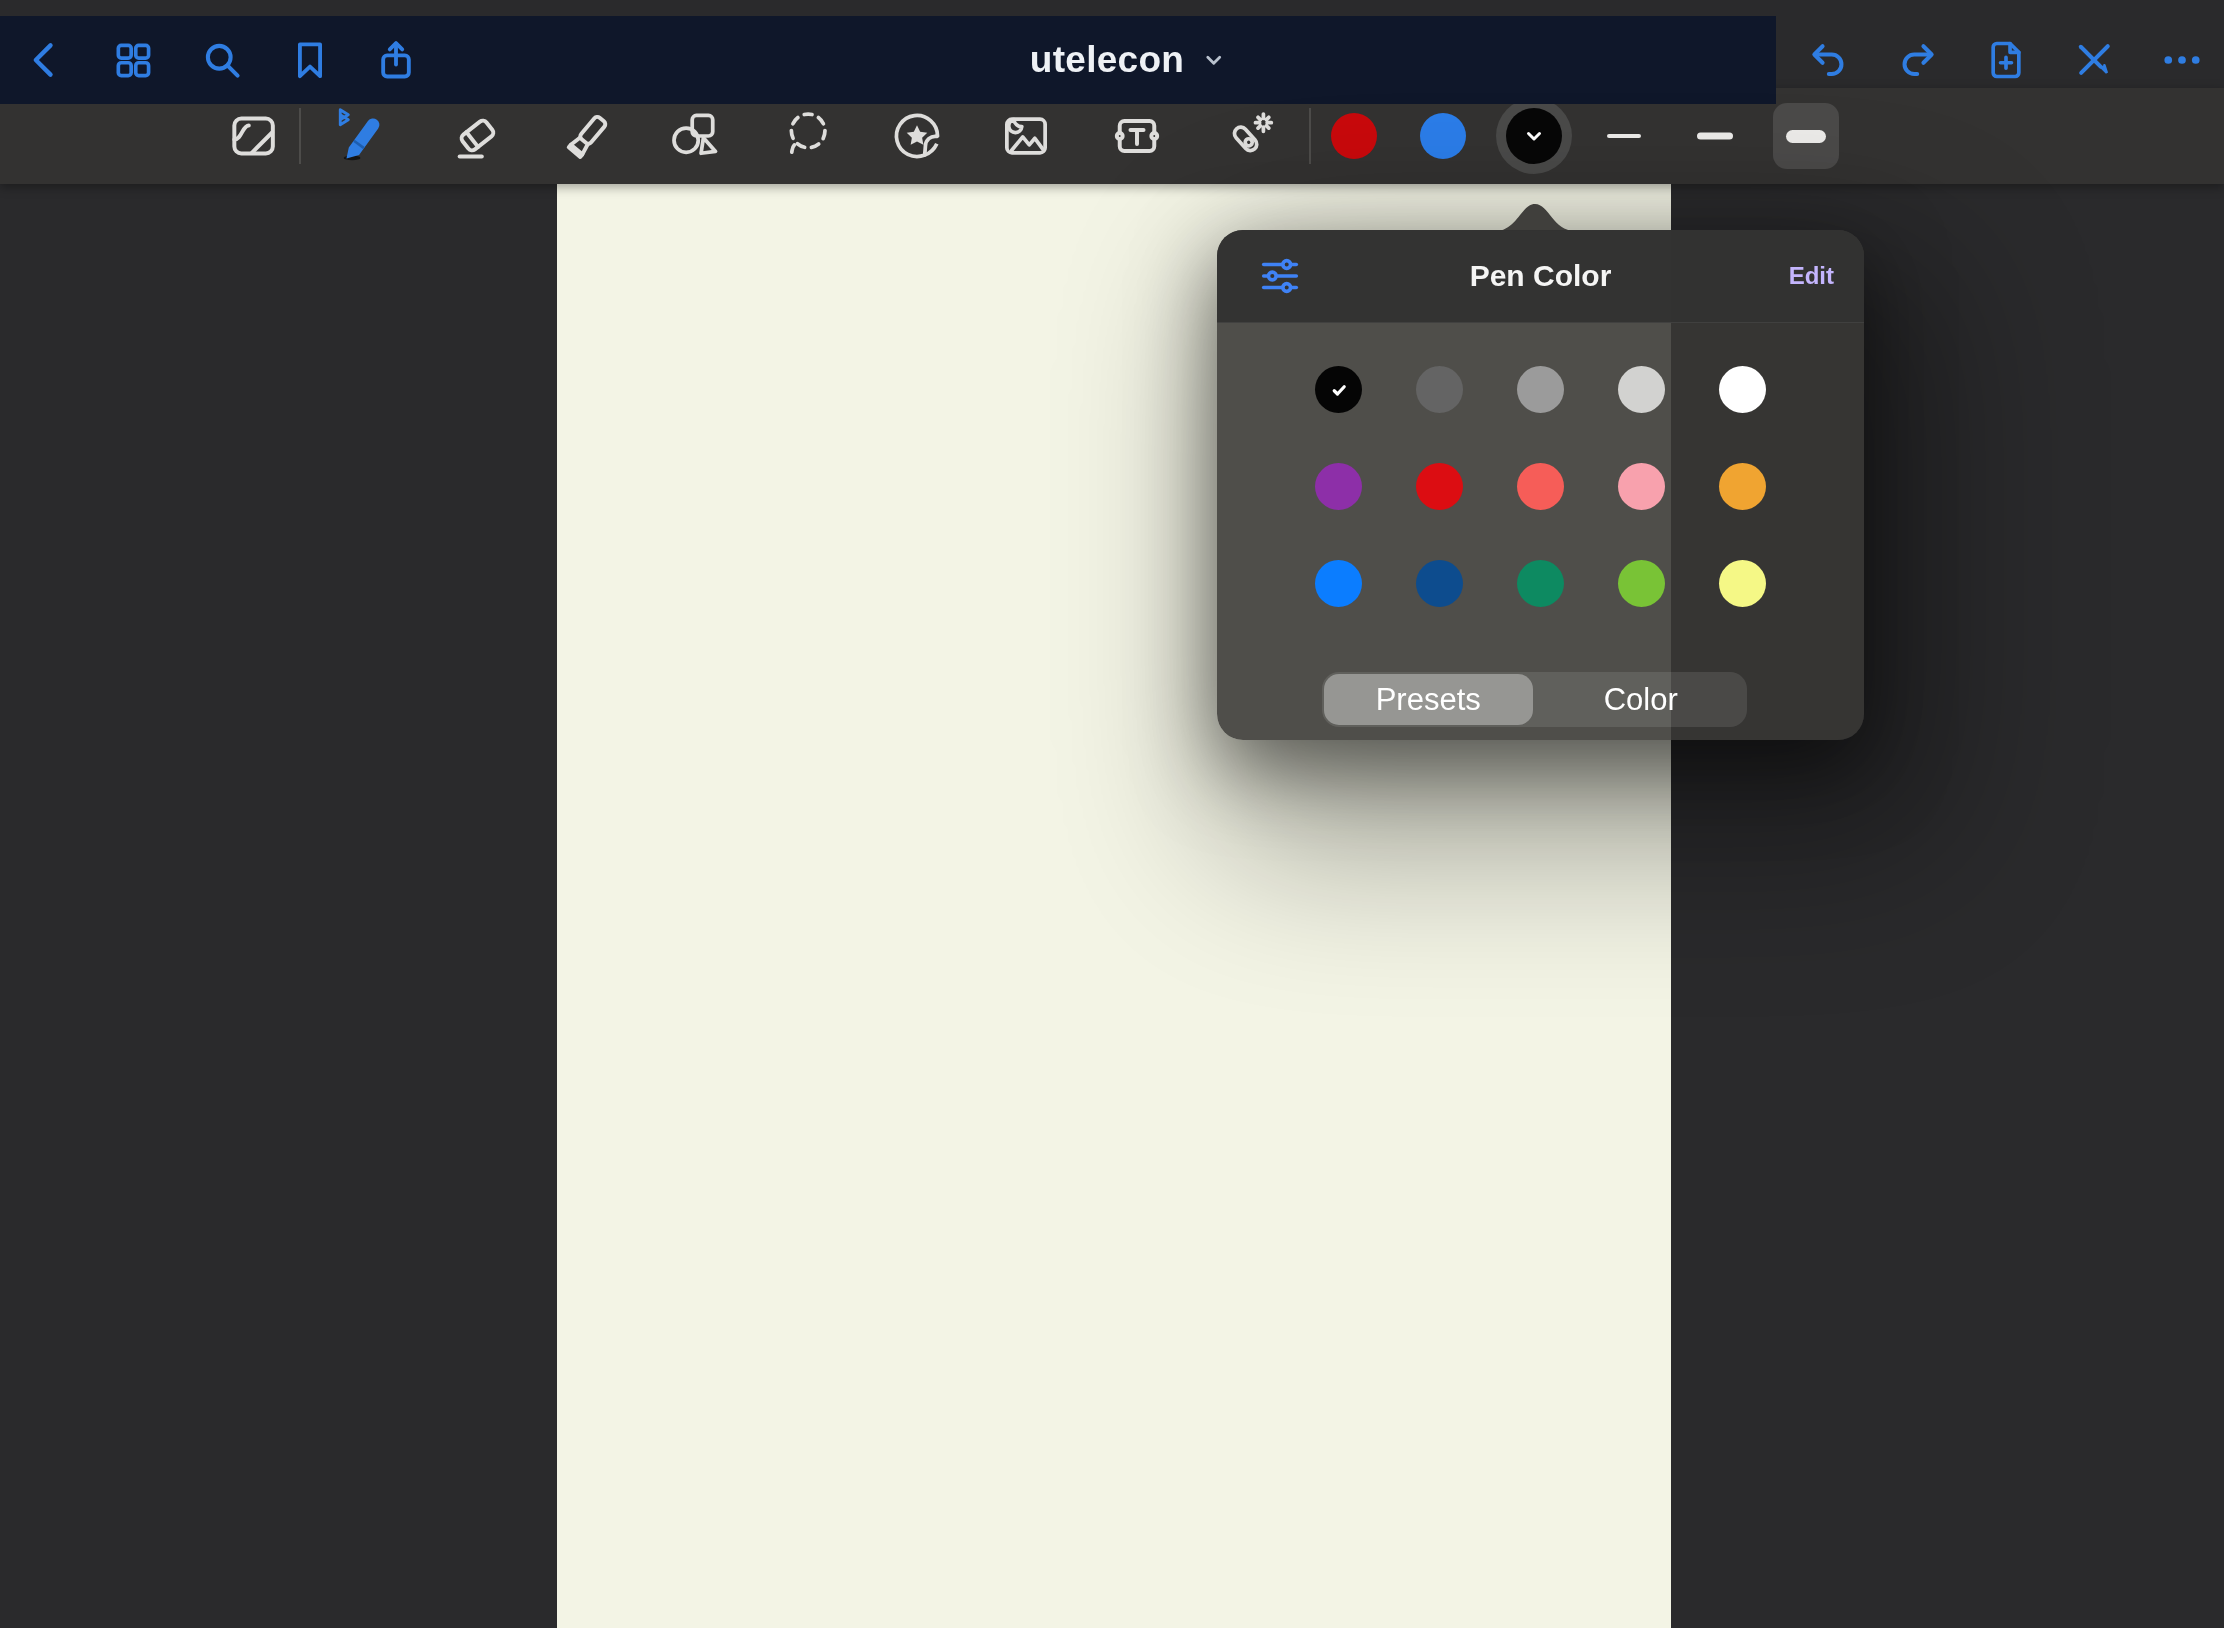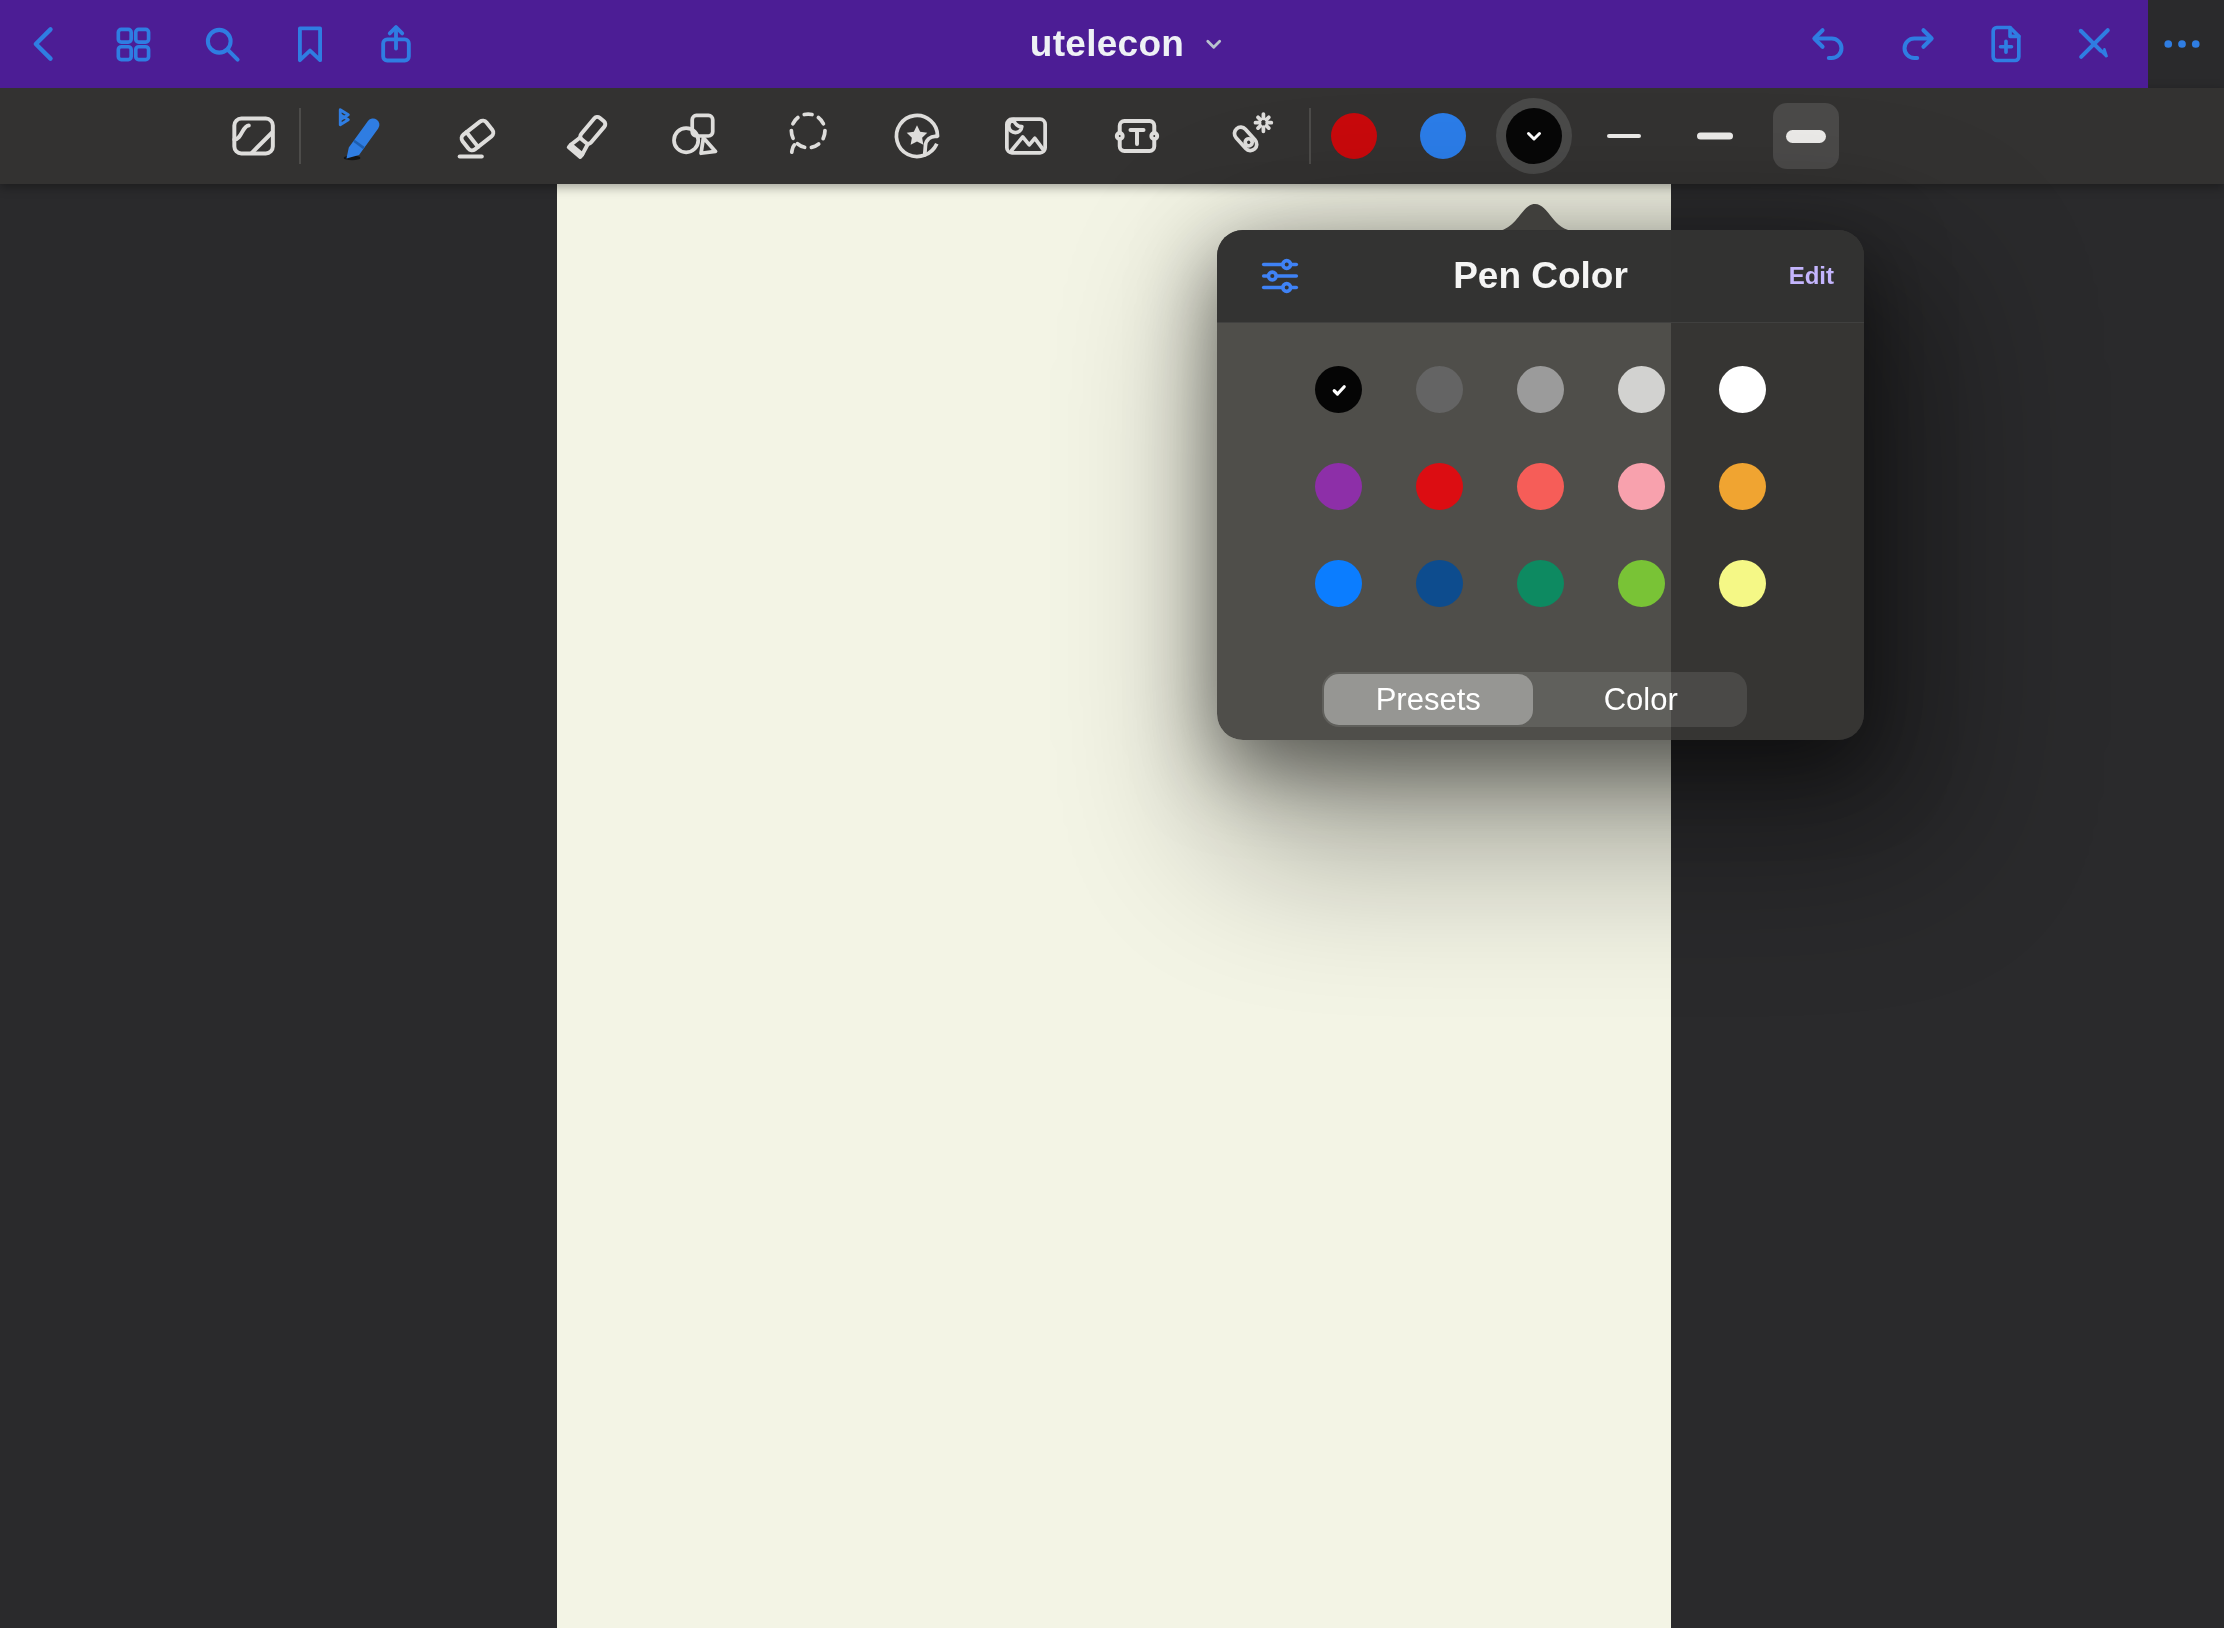--- a/index.html
+++ b/index.html
@@ -1,18 +1,18 @@
 <!DOCTYPE html>
 <html><head>
 <meta charset="utf-8">
 <style>
   html,body{margin:0;padding:0;background:#2a2a2c;width:2224px;height:1628px;overflow:hidden;
     font-family:"Liberation Sans", sans-serif;-webkit-font-smoothing:antialiased;}
   
-  #top-nav{position:absolute;left:0;top:0;width:2148px;height:88px;background:#4c1d95;z-index:30;}
+  #top-nav{position:absolute;left:0;top:16px;width:1776px;height:88px;background:#0f172a;z-index:30;}
   .nav-icon{position:absolute;top:50%;transform:translateY(-50%);width:52px;height:52px;
     display:flex;align-items:center;justify-content:center;color:#2f7de2;cursor:pointer;}
   .nav-icon svg{width:44px;height:44px;}
   #nav-title-wrap{position:absolute;left:1128px;top:50%;transform:translate(-50%,-50%);
     display:flex;align-items:center;gap:16px;cursor:pointer;}
   #nav-title{color:#eef1f5;font-size:37px;font-weight:600;letter-spacing:.3px;}
   #nav-title-chevron{color:#b9c2ce;display:flex;}
   #nav-title-chevron svg{width:26px;height:26px;}
   
   #tool-bar{position:absolute;left:0;top:88px;width:2224px;height:96px;background:#333231;z-index:29;
@@ -42,21 +42,21 @@
   #popup{position:absolute;left:1217px;top:230px;width:647px;height:510px;z-index:40;
     border-radius:26px;background:rgba(56,55,52,0.88);
     box-shadow:0 26px 80px rgba(0,0,0,.5), 40px 70px 160px 40px rgba(0,0,0,.33);}
   #popup-tail{position:absolute;left:278px;top:-29px;width:80px;height:30px;}
   #popup-header{position:absolute;left:0;top:0;width:100%;height:92px;background:rgba(50,50,49,.96);
     border-radius:26px 26px 0 0;border-bottom:1px solid rgba(255,255,255,.07);}
   #popup-sliders{position:absolute;left:40px;top:50%;transform:translateY(-50%);width:46px;height:46px;
     color:#3f82f5;cursor:pointer;}
   #popup-sliders svg{width:46px;height:46px;}
   #popup-title{position:absolute;left:50%;top:50%;transform:translate(-50%,-50%);
-    color:#f5f5f4;font-size:37px;font-weight:700;white-space:nowrap;}
+    color:#f5f5f4;font-size:30px;font-weight:700;white-space:nowrap;}
   #popup-edit{position:absolute;right:30px;top:50%;transform:translateY(-50%);
     color:#c4b5fd;font-size:24px;cursor:pointer;font-weight:bold;}
   #swatch-grid{position:absolute;left:0;top:93px;width:100%;display:grid;
     grid-template-columns:repeat(5,47px);justify-content:center;column-gap:54px;row-gap:50px;
     padding-top:43px;}
   .swatch{width:47px;height:47px;border-radius:50%;cursor:pointer;display:flex;
     align-items:center;justify-content:center;color:#fff;}
   .swatch svg{width:26px;height:26px;}
   #segmented{position:absolute;left:105px;top:442px;width:425px;height:55px;border-radius:17px;
     background:rgba(255,255,255,.10);display:flex;padding:0;}

